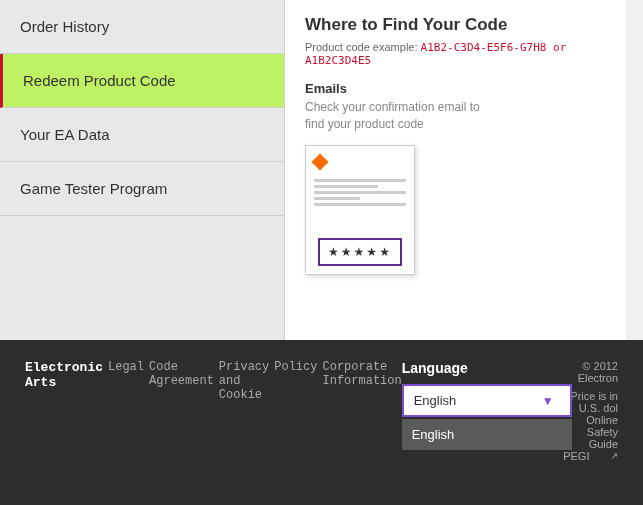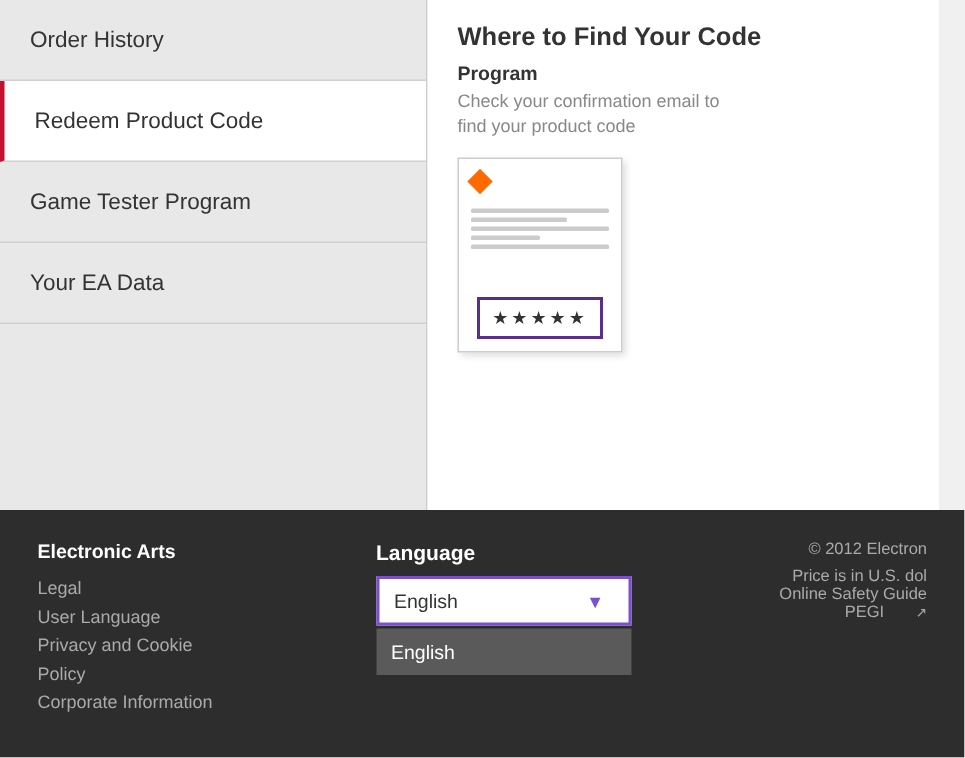--- a/index.html
+++ b/index.html
@@ -26,21 +26,21 @@
       align-items: center;
       padding: 18px 20px;
       border-bottom: 1px solid #d0d0d0;
       background: #e8e8e8;
       cursor: pointer;
       font-size: 15px;
       color: #333;
       font-weight: 500;
     }
     .sidebar-item.active {
-      background: #ffffff;
+      background: #bef264;
       border-left: 3px solid #c8102e;
     }
 
     
     .content-area {
       flex: 1;
       padding: 15px 20px;
       background: #fff;
     }
 
@@ -126,22 +126,23 @@
       padding: 20px 25px;
       height: 165px;
       display: flex;
       justify-content: space-between;
       align-items: flex-start;
       position: relative;
     }
 
     .footer-col {
       display: flex;
-      flex-direction: column;
+      flex-direction: row;
       gap: 5px;
+      font-family: Liberation Mono, monospace;
     }
 
     .footer-brand {
       font-size: 13px;
       font-weight: bold;
       color: #fff;
       margin-bottom: 5px;
     }
 
     .footer-link {
@@ -255,32 +256,36 @@
 <div class="main-container">
 
   <div class="sidebar">
     <div class="sidebar-item">
       <span>Order History</span>
     </div>
     <div class="sidebar-item active">
       <span>Redeem Product Code</span>
     </div>
     <div class="sidebar-item">
+      <span>Your EA Data</span>
+    </div>
+    <div class="sidebar-item">
       <span>Game Tester Program</span>
-    </div>
-    <div class="sidebar-item">
-      <span>Your EA Data</span>
     </div>
   </div>
 
   <div class="content-area">
     <div class="content-title">Where to Find Your Code</div>
+    <div class="code-example">
+      <span>Product code example:</span>
+      <span class="code-highlight">A1B2-C3D4-E5F6-G7H8 or A1B2C3D4E5</span>
+    </div>
 
     <div class="emails-section">
-      <div class="emails-label">Program</div>
+      <div class="emails-label">Emails</div>
       <div class="emails-desc">
         <span>Check your confirmation email to</span><br>
         <span>find your product code</span>
       </div>
     </div>
 
     <div class="code-image-mockup">
       <div class="mockup-top">
 
         <div style="margin-bottom:4px;">
@@ -297,21 +302,21 @@
       </div>
     </div>
   </div>
 </div>
 
 <div class="footer">
 
   <div class="footer-col">
     <div class="footer-brand">Electronic Arts</div>
     <a class="footer-link">Legal</a>
-    <a class="footer-link">User Language</a>
+    <a class="footer-link">Code Agreement</a>
     <a class="footer-link">Privacy and Cookie</a>
     <a class="footer-link">Policy</a>
     <a class="footer-link">Corporate Information</a>
   </div>
 
   <div class="language-col">
     <div class="language-label">Language</div>
     <div class="language-select-container">
       <select class="language-select">
         <option>English</option>

